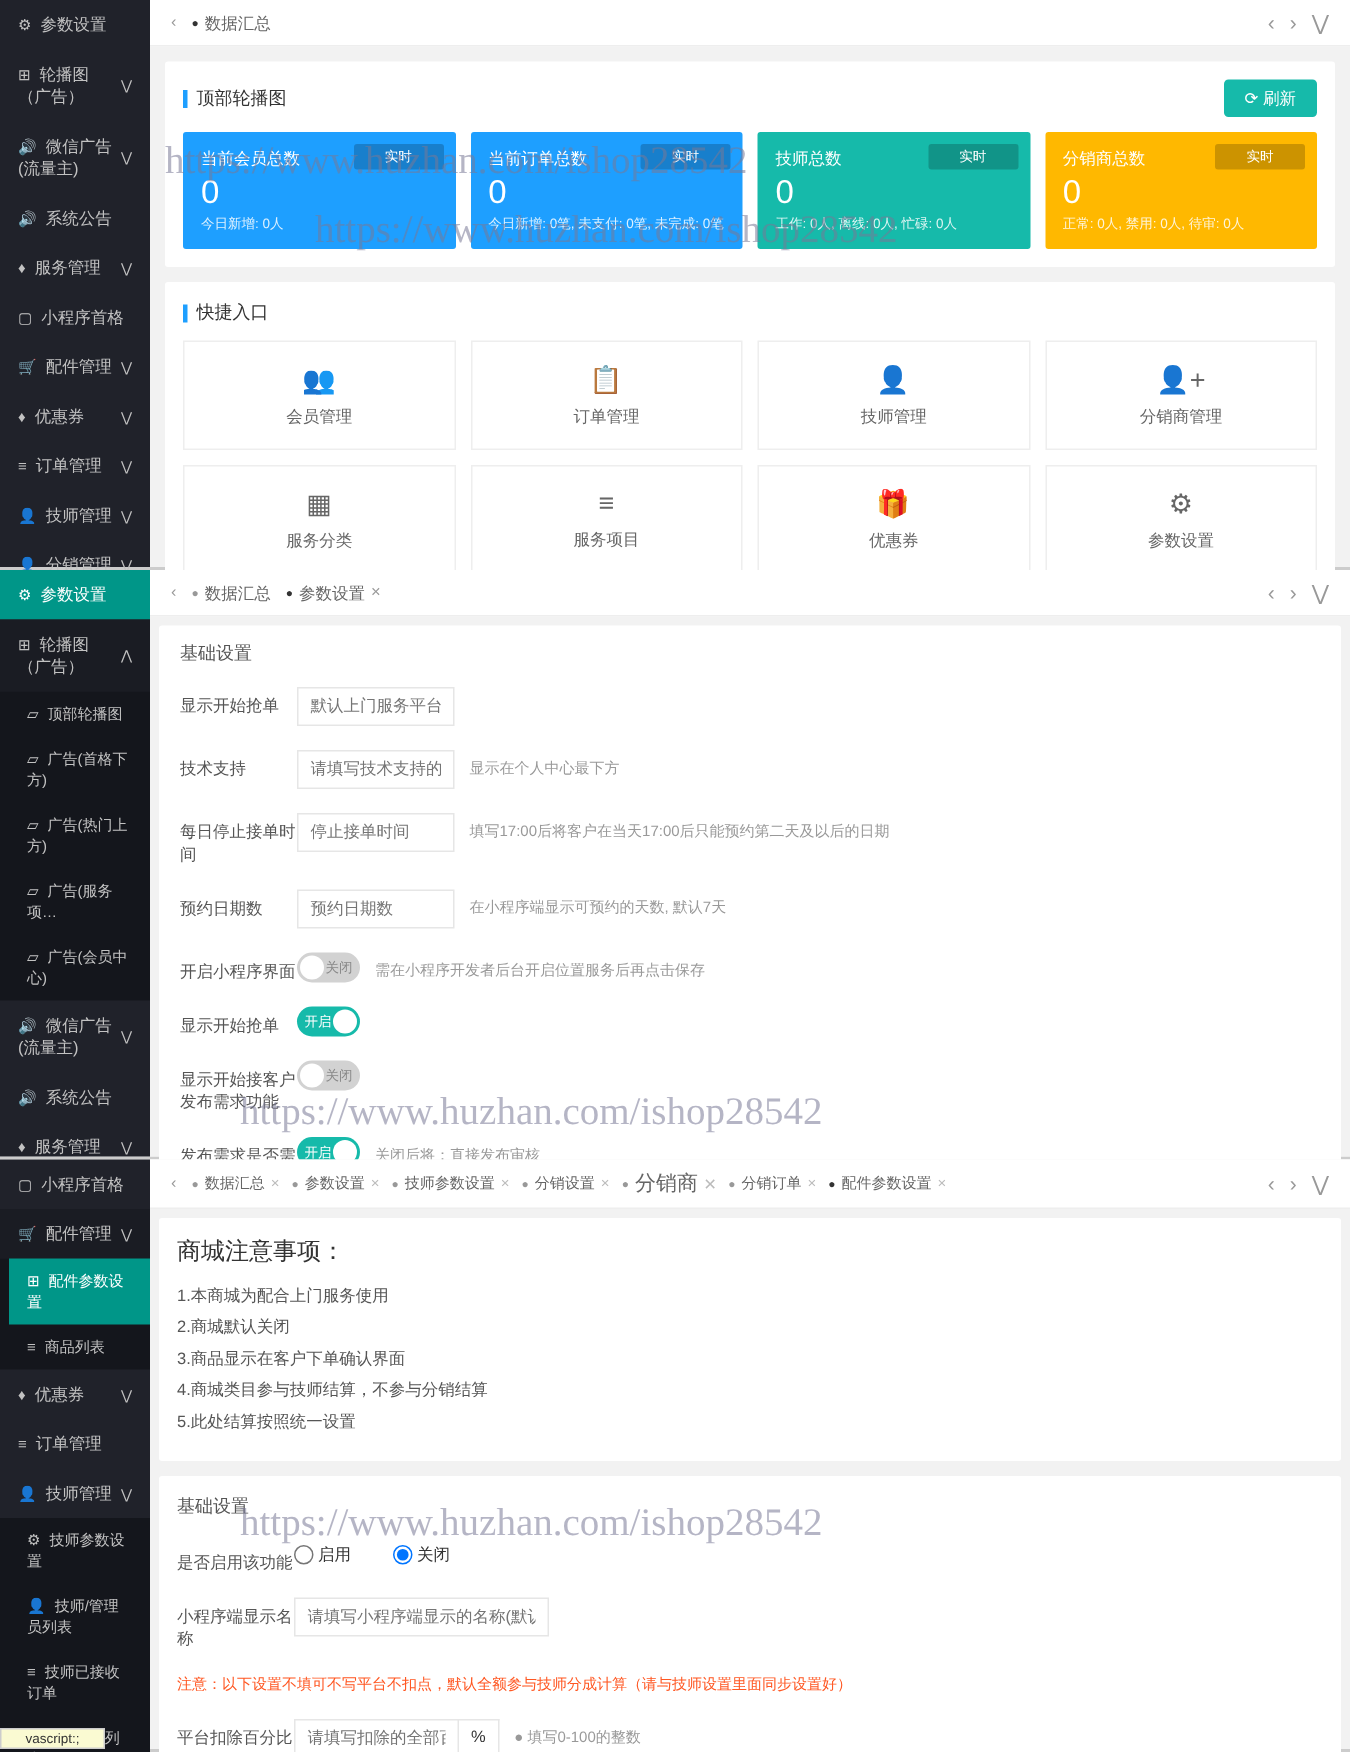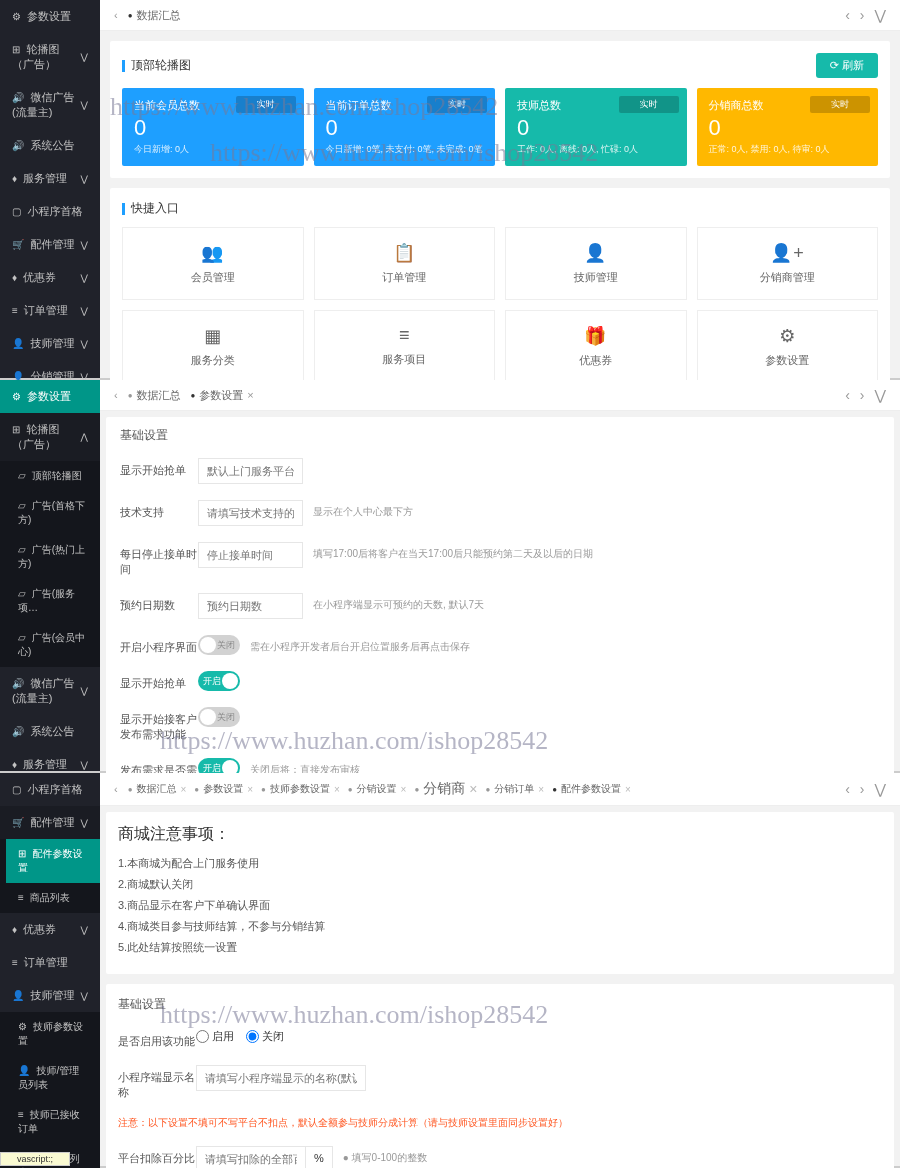--- a/index.html
+++ b/index.html
@@ -60,21 +60,21 @@
 .toggle.on{background:#16baaa;justify-content:flex-start}
 .toggle.off{background:#d2d2d2;justify-content:flex-end;color:#888}
 .toggle::after{content:"";width:16px;height:16px;background:#fff;border-radius:50%;position:absolute}
 .toggle.on::after{right:2px}
 .toggle.off::after{left:2px}
 .submit-bar{background:#16baaa;color:#fff;text-align:center;padding:8px 0;font-size:12px;cursor:pointer;margin:6px}
 
 
 .notice-list{padding:4px 0}
 .notice-list li{list-style:none;padding:3px 0;font-size:11px;color:#555}
-.radio-group{display:flex;gap:12px;align-items:center}
+.radio-group{display:flex;gap:28px;align-items:center}
 .radio-group label{display:flex;align-items:center;gap:3px;font-size:11px}
 .percent-suffix{border:1px solid #e6e6e6;border-left:none;padding:5px 8px;height:26px;background:#fff}
 .red-hint{color:#ff5722;font-size:10px}
 
 .watermark{position:absolute;font-family:serif;font-size:26px;color:rgba(120,120,150,0.55);pointer-events:none;white-space:nowrap;z-index:99}
 .wm1{top:92px;left:110px}
 .wm2{top:138px;left:210px}
 .wm3{top:726px;left:160px}
 .wm4{top:1000px;left:160px}
 

